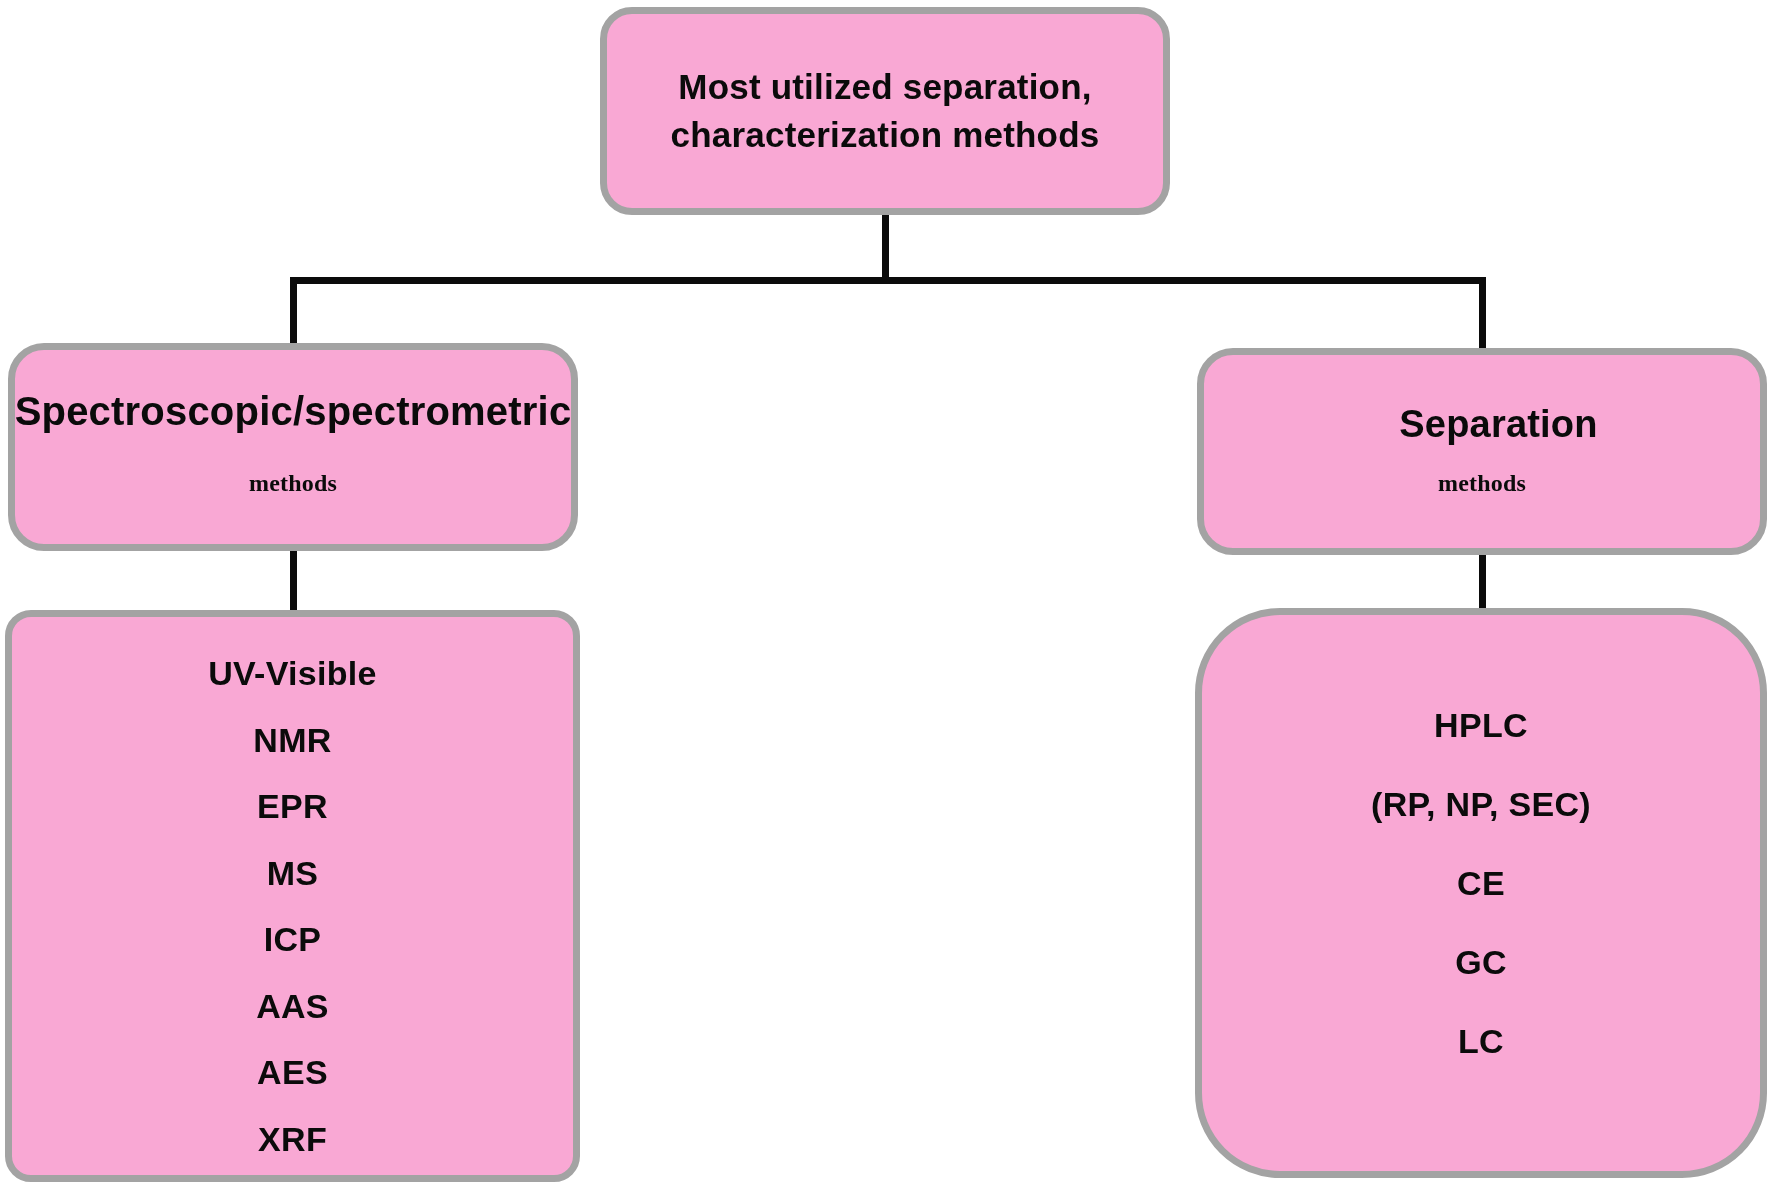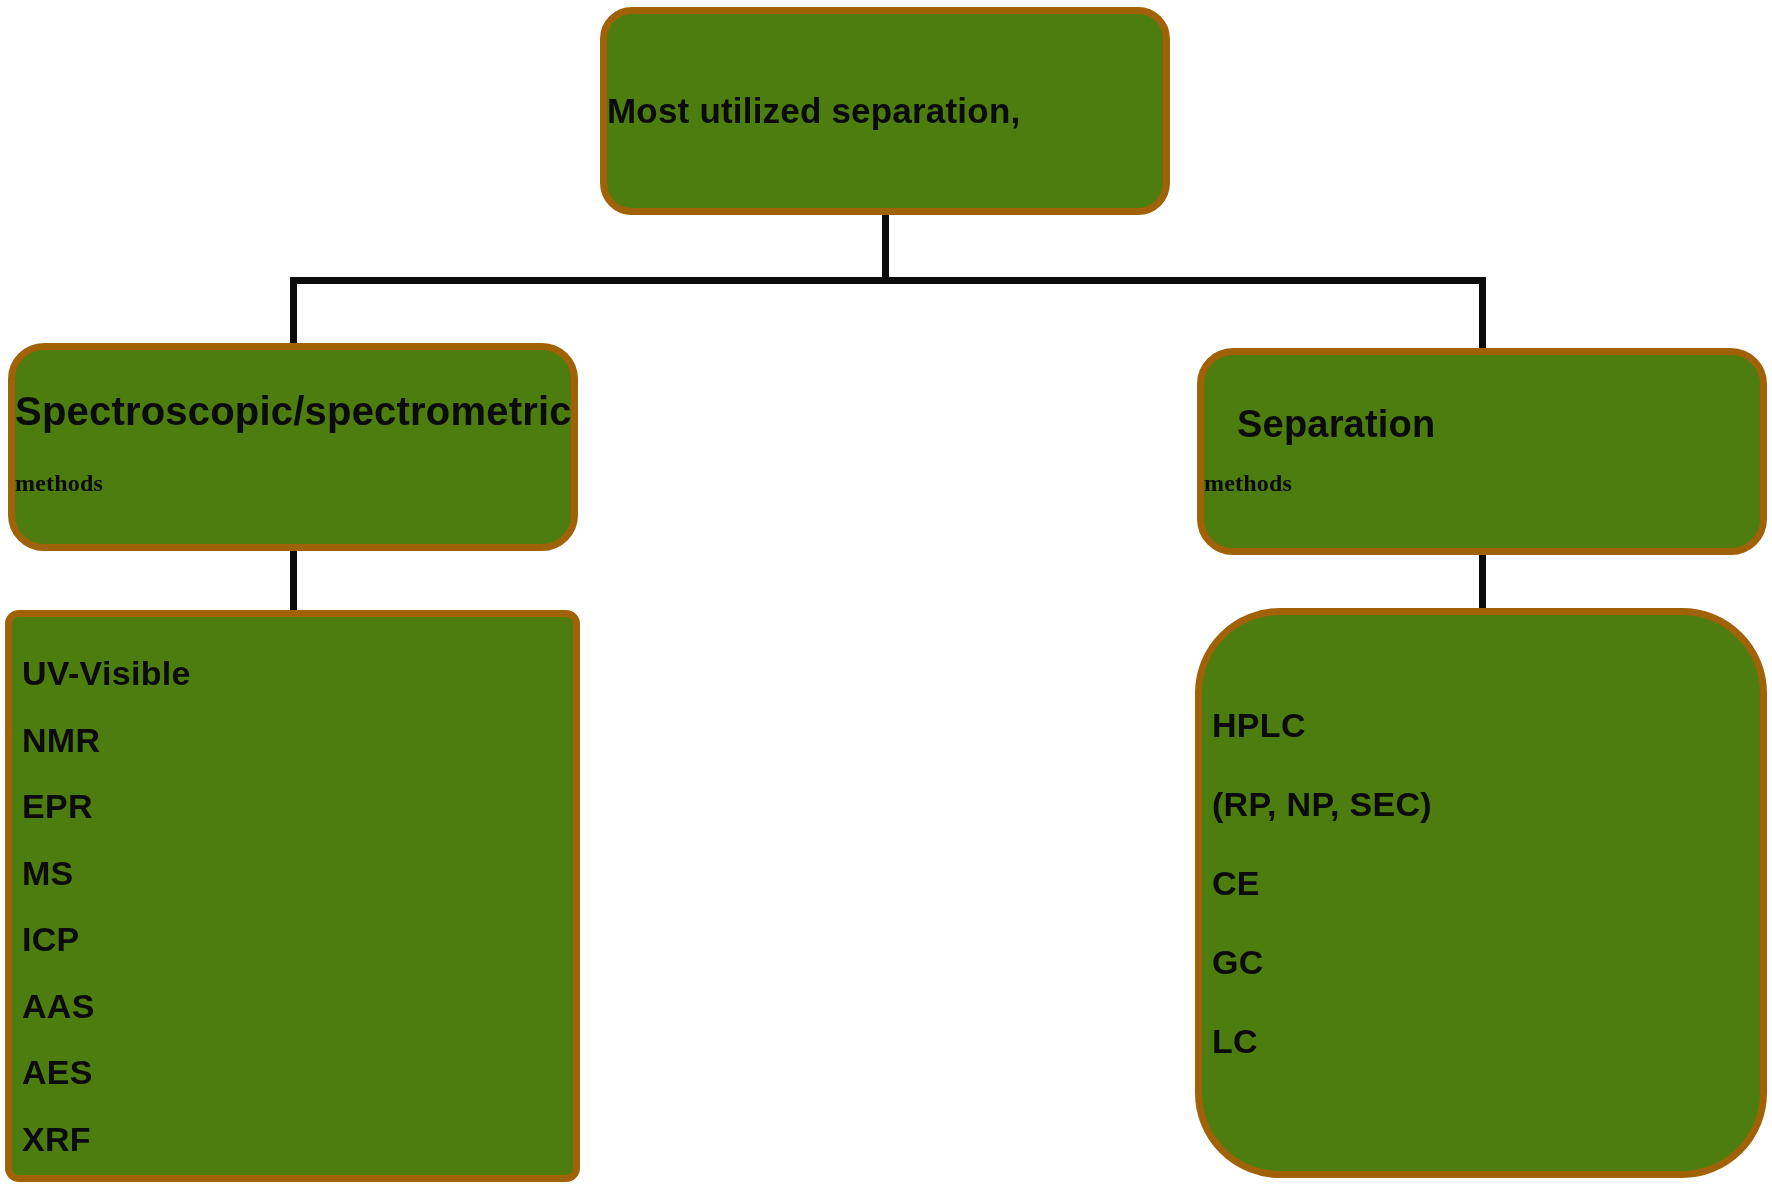--- a/index.html
+++ b/index.html
@@ -13,25 +13,25 @@
     height: 1190px;
     background: #ffffff;
     font-family: "Liberation Sans", sans-serif;
     font-weight: 700;
     color: #0b0b0b;
     overflow: hidden;
   }
   .box {
     position: absolute;
     box-sizing: border-box;
-    border: 7px solid #a16207;
-    background: #4d7c0f;
+    border: 7px solid #a3a3a3;
+    background: #f9a8d4;
     display: flex;
     flex-direction: column;
-    align-items: flex-start;
+    align-items: center;
     text-align: center;
   }
   .line {
     position: absolute;
     background: #0b0b0b;
   }
   .root-box {
     left: 600px; top: 7px;
     width: 570px; height: 208px;
     border-radius: 32px;
@@ -53,21 +53,21 @@
     border-radius: 36px;
     justify-content: center;
     row-gap: 16px;
   }
   .parent-title-1 { font-size: 40px; line-height: 40px; letter-spacing: 0.2px; }
   .parent-title-1.big { font-size: 38px; line-height: 46px; margin-left: 33px; }
   .parent-title-2 { font-size: 24px; line-height: 40px; letter-spacing: 0.2px; font-family: Liberation Serif, serif; }
   .left-list-box {
     left: 5px; top: 610px;
     width: 575px; height: 572px;
-    border-radius: 14px;
+    border-radius: 26px;
     justify-content: space-between;
     padding: 34px 10px 14px 10px;
   }
   .right-list-box {
     left: 1195px; top: 608px;
     width: 572px; height: 570px;
     border-radius: 85px;
     justify-content: space-between;
     padding: 88px 10px 108px 10px;
   }
@@ -85,20 +85,21 @@
 
   <div class="line" style="left:882px; top:212px; width:7px; height:72px;"></div>
   <div class="line" style="left:290px; top:277px; width:1196px; height:7px;"></div>
   <div class="line" style="left:290px; top:277px; width:7px; height:70px;"></div>
   <div class="line" style="left:1479px; top:277px; width:7px; height:75px;"></div>
   <div class="line" style="left:290px; top:548px; width:7px; height:66px;"></div>
   <div class="line" style="left:1479px; top:552px; width:7px; height:60px;"></div>
 
   <div class="box root-box">
     <div>Most utilized separation,</div>
+    <div>characterization methods</div>
   </div>
 
   <div class="box left-parent-box">
     <div class="parent-title-1">Spectroscopic/spectrometric</div>
     <div class="parent-title-2">methods</div>
   </div>
 
   <div class="box right-parent-box">
     <div class="parent-title-1 big">Separation</div>
     <div class="parent-title-2">methods</div>

